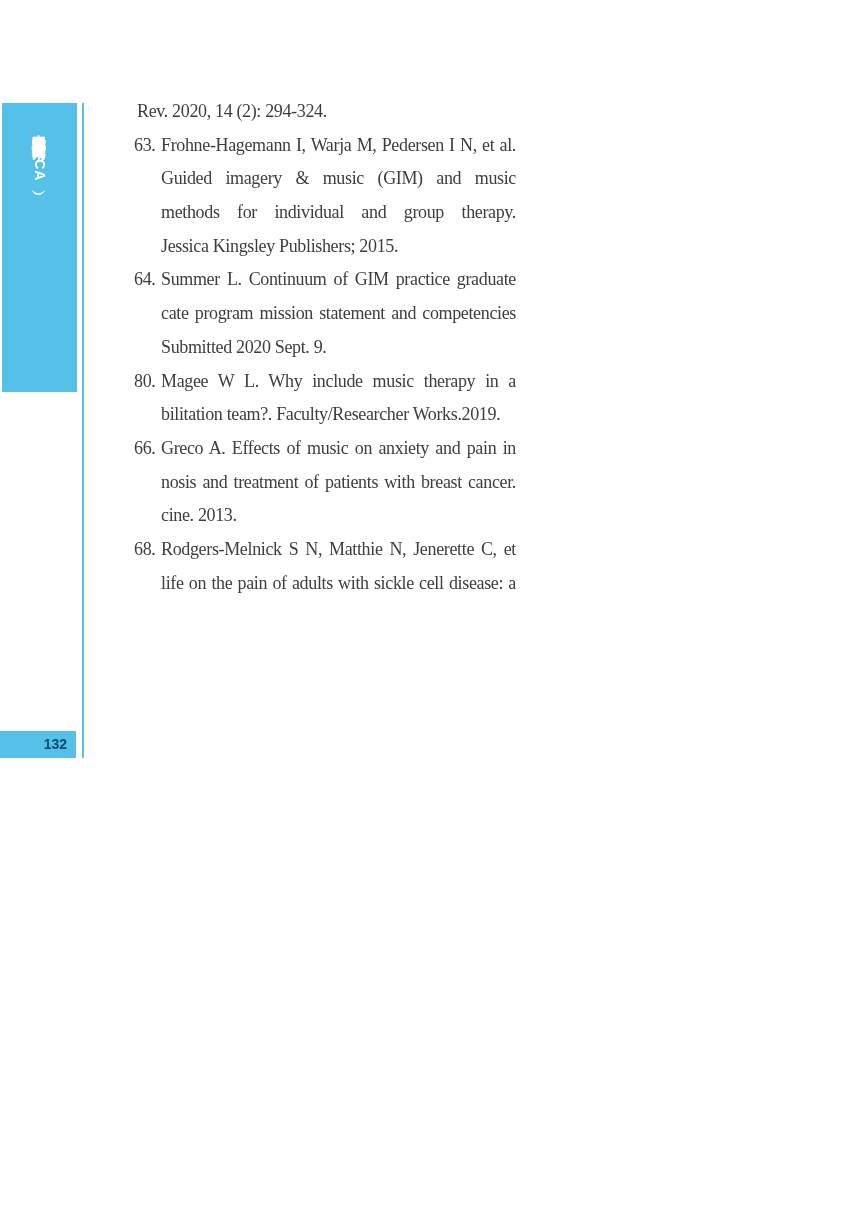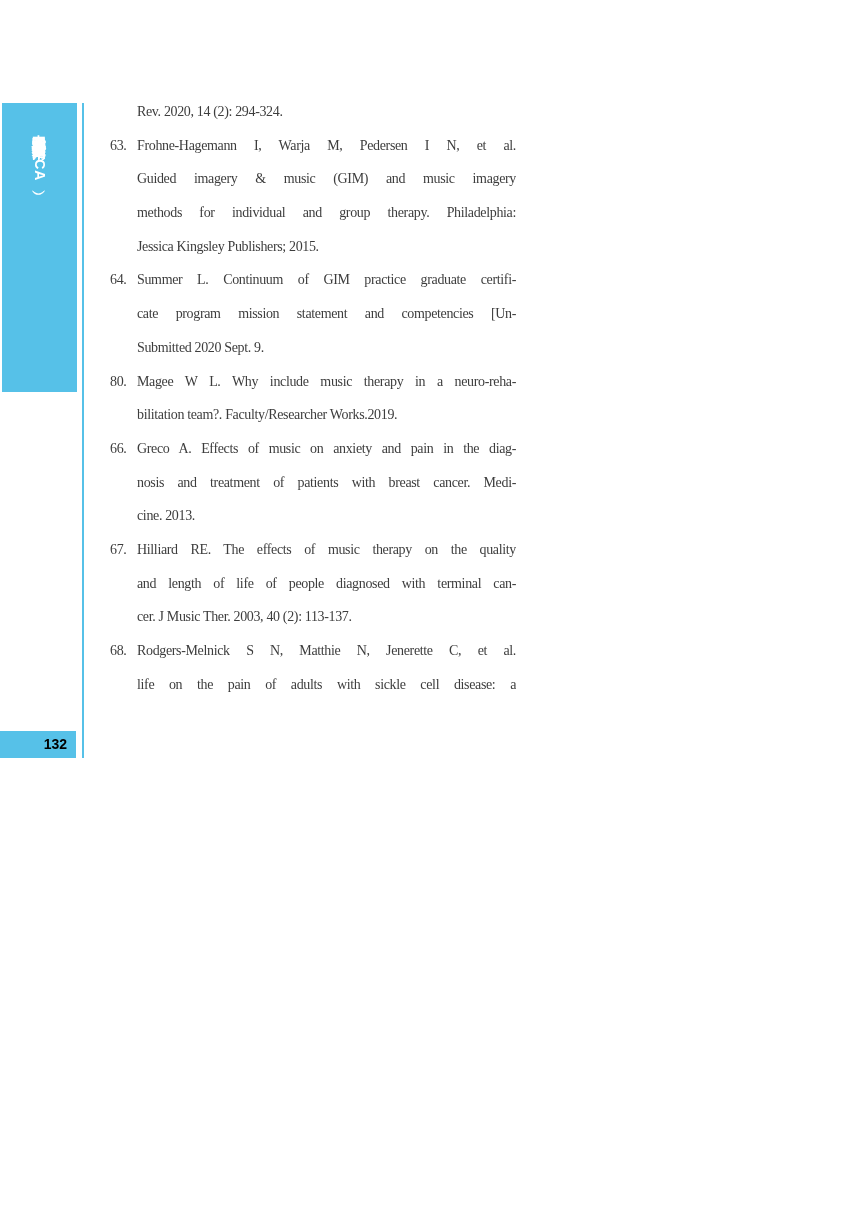--- a/index.html
+++ b/index.html
@@ -46,42 +46,43 @@
     height: 655px;
     background: #56c1e8;
   }
   .page-badge {
     position: absolute;
     left: 0;
     top: 731px;
     width: 76px;
     height: 27px;
     background: #56c1e8;
-    color: #000000;
+    color: #0c4a6e;
     font-family: "Liberation Sans", "DejaVu Sans", sans-serif;
     font-weight: bold;
     font-size: 14px;
     line-height: 27px;
     text-align: right;
     box-sizing: border-box;
     padding-right: 9px;
   }
   
   .refs {
     position: absolute;
     left: 110px;
     top: 95px;
     width: 406px;
     color: #3d3d3d;
-    font-size: 14px;
+    font-size: 18px;
     letter-spacing: -0.35px;
     line-height: 33.7px;
   }
   .ref-item {
     position: relative;
+    margin-left: 24px;
   }
   .ref-num {
     position: absolute;
     left: 0;
     top: 0;
     line-height: 33.7px;
   }
   .ref-line, .cont-line {
     padding-left: 27px;
     height: 33.7px;
@@ -131,26 +132,20 @@
       <div class="ref-line">bilitation team?. Faculty/Researcher Works.2019.</div>
     </div>
 
     <div class="ref-item">
       <span class="ref-num">66.</span>
       <div class="ref-line just">Greco A. Effects of music on anxiety and pain in the diag-</div>
       <div class="ref-line just">nosis and treatment of patients with breast cancer. Medi-</div>
       <div class="ref-line">cine. 2013.</div>
     </div>
 
-    <div class="ref-item">
-      <span class="ref-num">67.</span>
-      <div class="ref-line just">Hilliard RE. The effects of music therapy on the quality</div>
-      <div class="ref-line just">and length of life of people diagnosed with terminal can-</div>
-      <div class="ref-line">cer. J Music Ther. 2003, 40 (2): 113-137.</div>
-    </div>
 
     <div class="ref-item">
       <span class="ref-num">68.</span>
       <div class="ref-line just">Rodgers-Melnick S N, Matthie N, Jenerette C, et al.</div>
       <div class="ref-line just">life on the pain of adults with sickle cell disease: a</div>
     </div>
 
   </div>
 </div>
 

